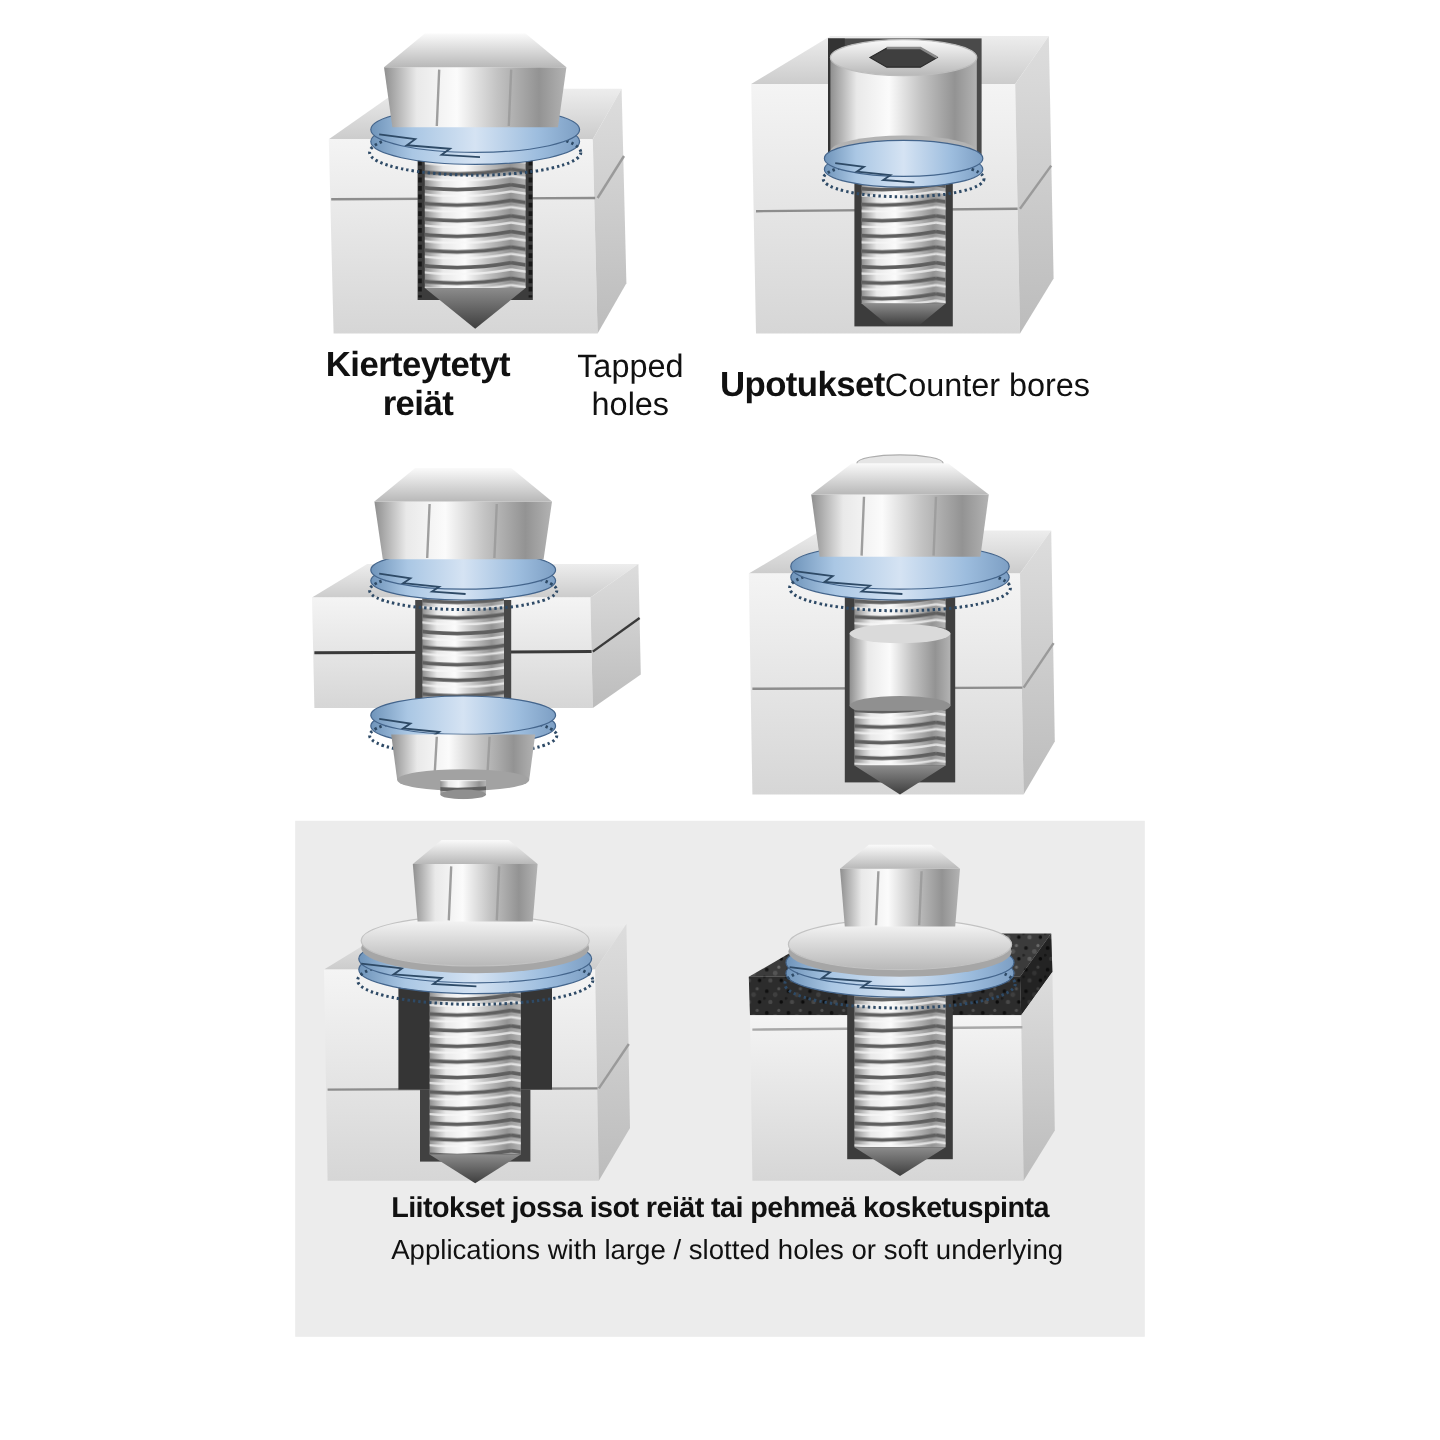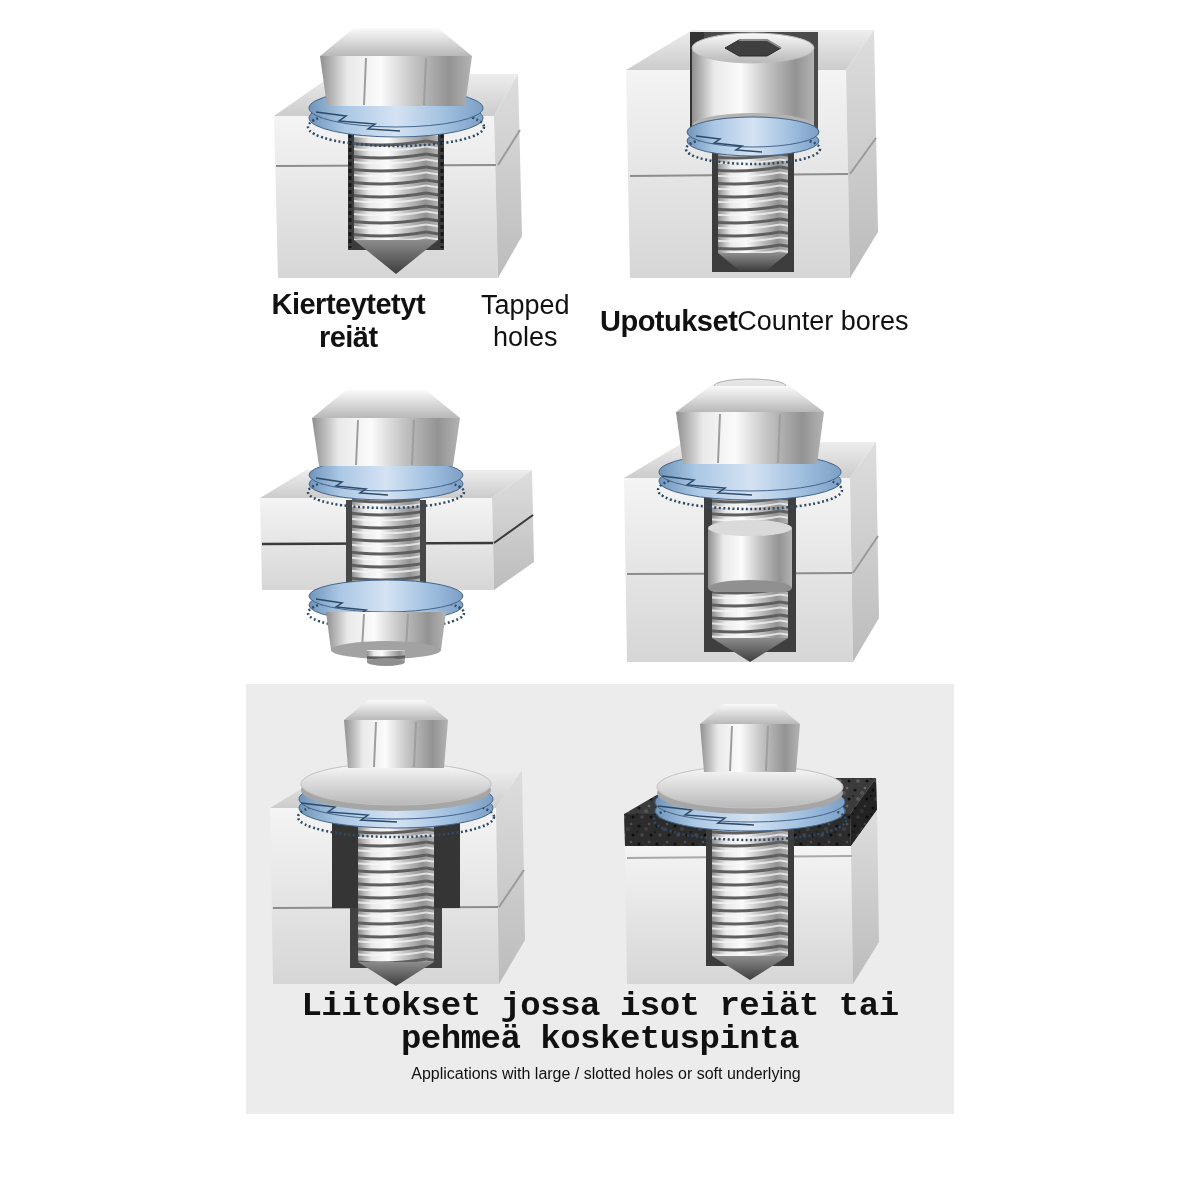--- a/index.html
+++ b/index.html
@@ -9,22 +9,22 @@
   .row{display:flex;}
   .cell{width:354px;display:flex;flex-direction:row;align-items:center;justify-content:flex-start;}
   .illus{display:block;}
   .illus-row1{padding-top:8px;}
   .illus-row2{margin-top:24px;}
   .label-row{margin-top:4px;}
   .title{font-size:29px;font-weight:bold;line-height:33px;text-align:center;letter-spacing:-0.5px;}
   .subtitle{font-size:27px;font-weight:400;line-height:32px;text-align:center;}
   .panel{background:#ececec;margin-top:14px;height:430px;box-sizing:border-box;padding-top:12px;}
   .caption{text-align:center;margin-top:2px;}
-  .cap-fi{font-weight:bold;font-size:34px;line-height:33px;letter-spacing:-0.5px;font-family:Liberation Mono, monospace;}
-  .cap-en{font-size:16px;line-height:26px;padding-left:12px;}
+  .cap-fi{font-weight:bold;font-size:24px;line-height:33px;letter-spacing:-0.5px;}
+  .cap-en{font-size:23px;line-height:26px;padding-left:12px;}
   .cap-en-block{margin-top:5px;}
 </style>
 </head>
 <body>
 
 <div id="page">
   <div class="col">
 
     <div class="row illus-row1">
       <div class="cell">

